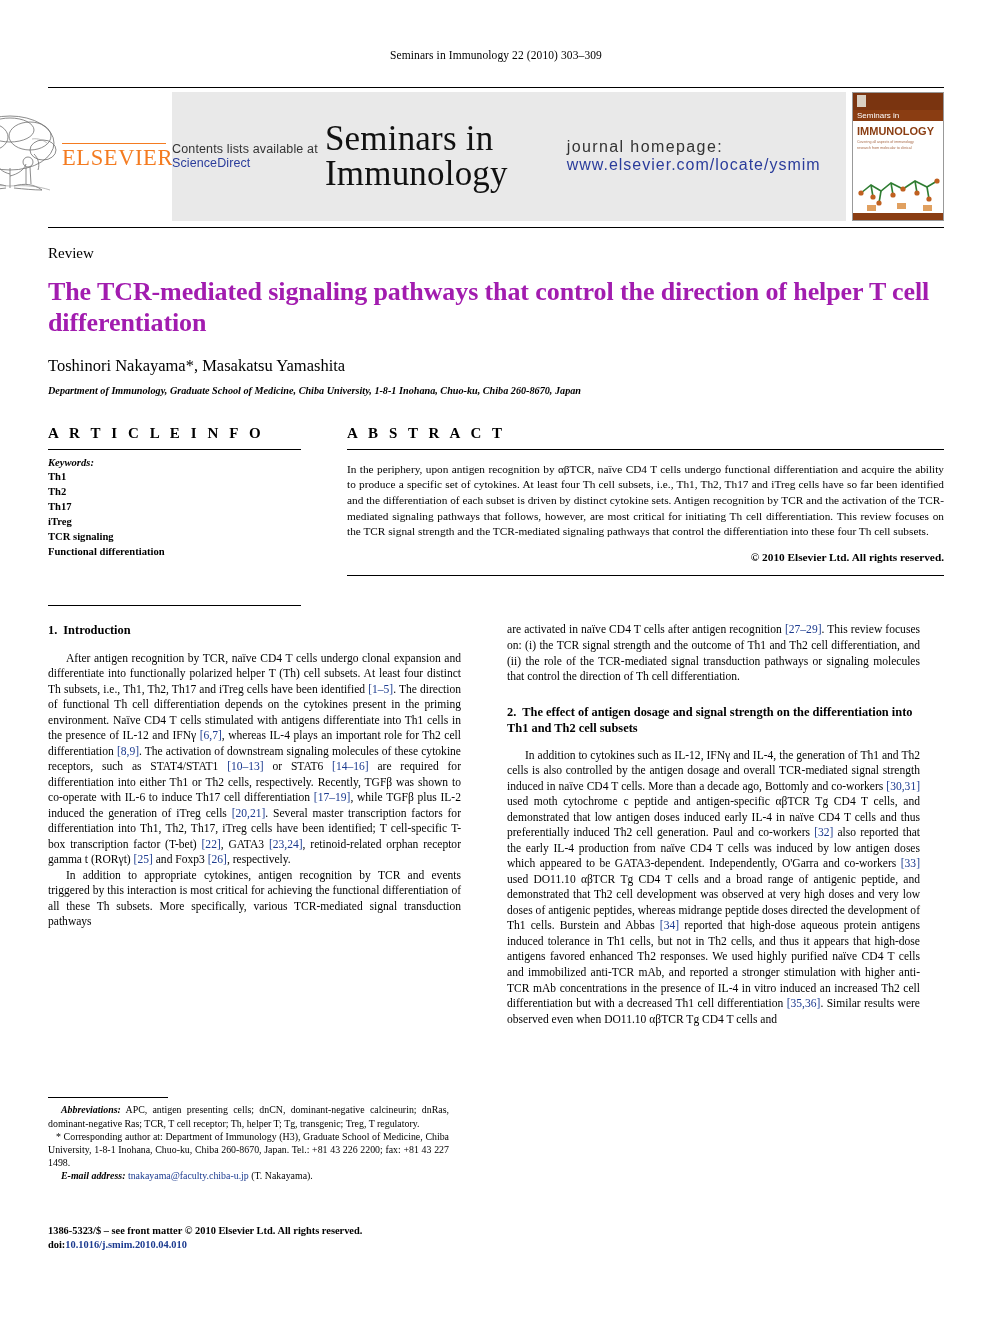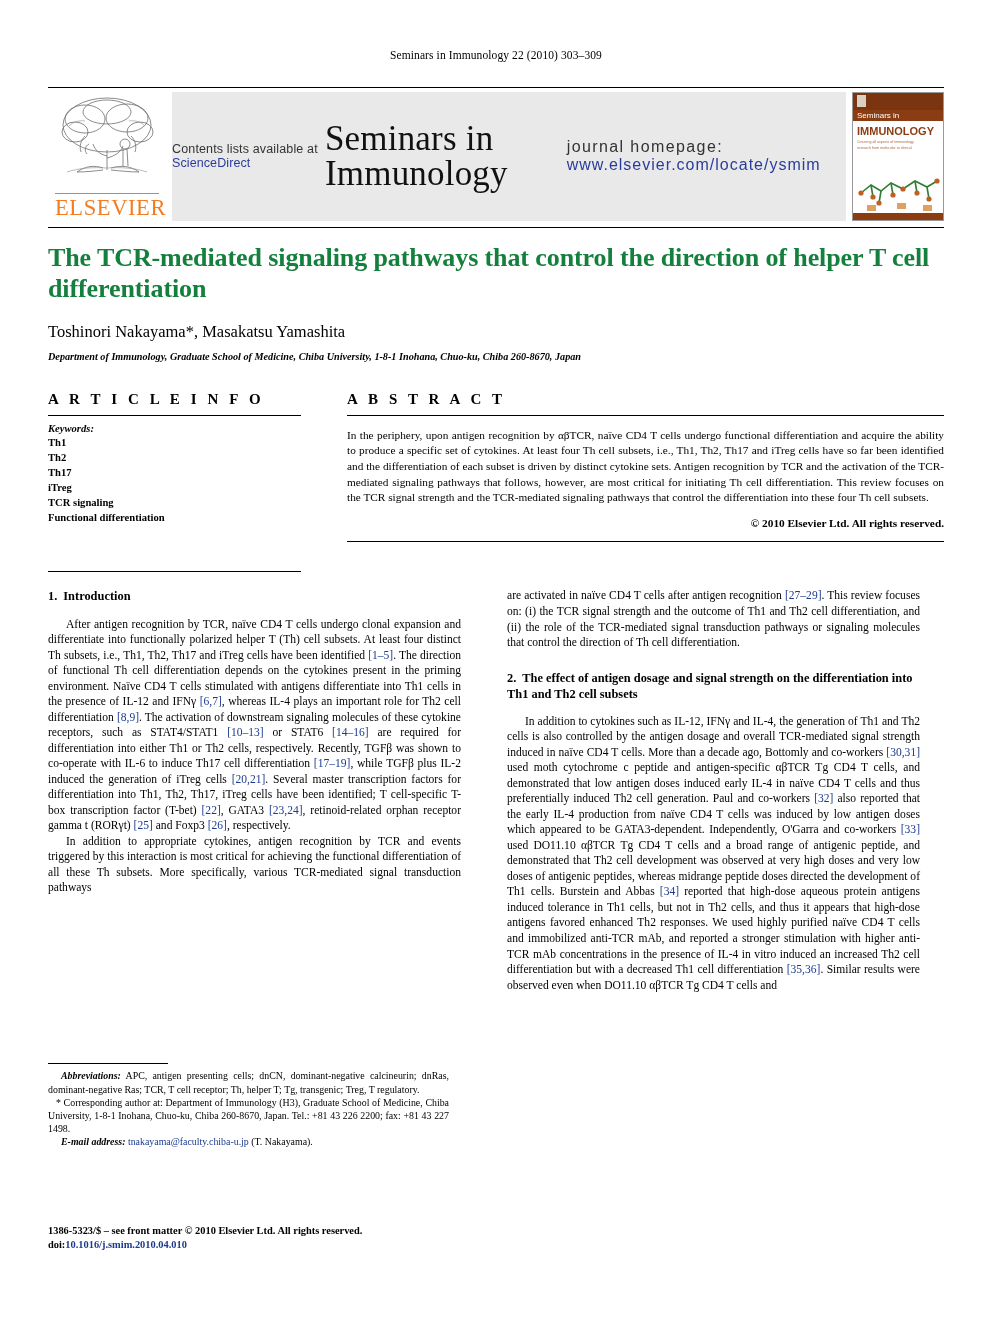--- a/index.html
+++ b/index.html
@@ -43,23 +43,23 @@
   .masthead {
     display: flex;
     align-items: stretch;
     height: 129px;
     margin-top: 4px;
   }
   .elsevier-logo {
     width: 118px;
     flex: 0 0 118px;
     display: flex;
-    flex-direction: column;
+    flex-direction: row;
     align-items: center;
-    justify-content: space-between;
+    justify-content: flex-end;
     padding-bottom: 2px;
     box-sizing: border-box;
   }
   .tree-svg { display:block; }
   .elsevier-word {
     font-family: "Liberation Serif", serif;
     font-size: 22.5px;
     letter-spacing: 0.6px;
     color: #F47B20;
     line-height: 1;
@@ -128,21 +128,21 @@
   .doctype {
     font-size: 15px;
     margin-top: 17px;
     color: #000;
   }
   .art-title {
     font-size: 26px;
     line-height: 1.19;
     margin-top: 15px;
     letter-spacing: -0.1px;
-    color: #15803d;
+    color: #a21caf;
   }
   .authors {
     font-size: 16.5px;
     margin-top: 13px;
     color: #000;
   }
   .affil {
     font-size: 10.2px;
     font-style: italic;
     font-weight: bold;
@@ -352,20 +352,21 @@
           <rect x="44" y="110" width="9" height="6"></rect>
           <rect x="70" y="112" width="9" height="6"></rect>
         </g>
         <rect x="0" y="120" width="90" height="7" fill="#8a3d12"></rect>
       </svg>
     </div>
   </div>
 
   <div class="rule-bottom-mast"></div>
 
+  <div class="doctype">Review</div>
   <h1 class="art-title">The TCR-mediated signaling pathways that control the direction of helper T cell differentiation</h1>
   <div class="authors">
     <span>Toshinori Nakayama*, Masakatsu Yamashita</span>
   </div>
   <div class="affil">Department of Immunology, Graduate School of Medicine, Chiba University, 1-8-1 Inohana, Chuo-ku, Chiba 260-8670, Japan</div>
 
   <div class="info-abstract">
     <div class="col-info">
       <div class="sec-head">A R T I C L E  I N F O</div>
       <div class="hr-thin"></div>

